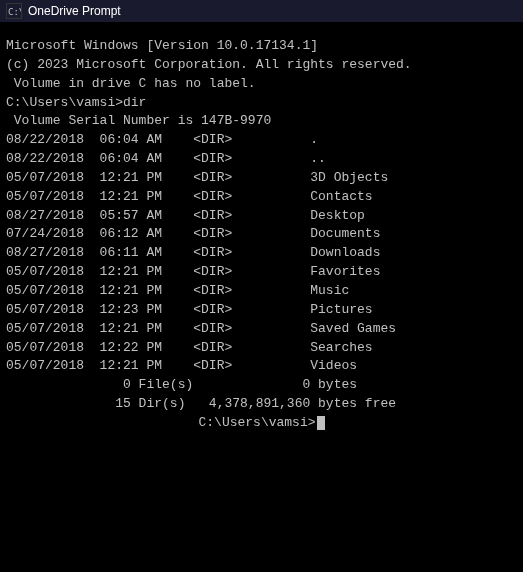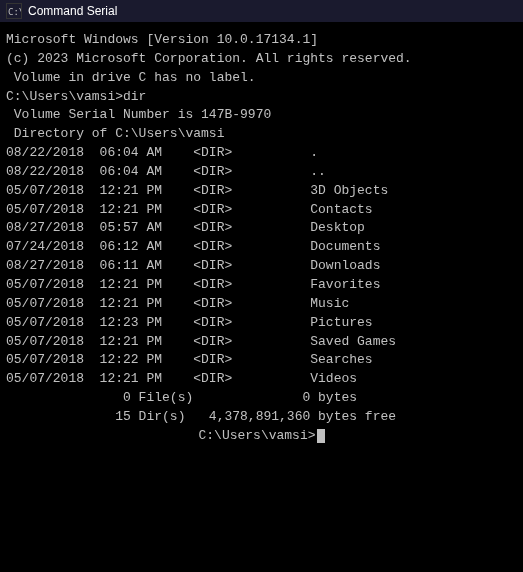--- a/index.html
+++ b/index.html
@@ -37,21 +37,21 @@
     }
 
     .title-bar-text {
       color: #ffffff;
       font-size: 12px;
       font-family: 'Segoe UI', Arial, sans-serif;
     }
 
     .terminal {
       background: #000000;
-      padding: 9px 6px;
+      padding: 15px 6px;
       height: calc(572px - 22px);
       overflow: hidden;
     }
 
     .line {
       line-height: 1.45;
       white-space: pre;
       color: #c0c0c0;
     }
 
@@ -79,32 +79,31 @@
 </head>
 <body>
 
 <div class="title-bar">
   <div class="title-bar-icon">
     <svg width="14" height="14" viewBox="0 0 14 14">
       <rect width="14" height="14" fill="#1a1a2e"></rect>
       <text x="1" y="11" font-size="9" fill="#c0c0c0" font-family="monospace">C:\</text>
     </svg>
   </div>
-  <span class="title-bar-text">Command Serial</span>
+  <span class="title-bar-text">OneDrive Prompt</span>
 </div>
 
 <div class="terminal" id="terminal-content">
 <div class="line">Microsoft Windows [Version 10.0.17134.1]</div>
     <div class="line">(c) 2023 Microsoft Corporation. All rights reserved.</div>
     <div class="line"></div>
     <div class="line"> Volume in drive C has no label.</div>
     <div class="line">C:\Users\vamsi&gt;dir</div>
     <div class="line"> Volume Serial Number is 147B-9970</div>
     <div class="line"></div>
-    <div class="line"> Directory of C:\Users\vamsi</div>
     <div class="line"></div>
     <div class="line">08/22/2018  06:04 AM    &lt;DIR&gt;          .</div>
     <div class="line">08/22/2018  06:04 AM    &lt;DIR&gt;          ..</div>
     <div class="line">05/07/2018  12:21 PM    &lt;DIR&gt;          3D Objects</div>
     <div class="line">05/07/2018  12:21 PM    &lt;DIR&gt;          Contacts</div>
     <div class="line">08/27/2018  05:57 AM    &lt;DIR&gt;          Desktop</div>
     <div class="line">07/24/2018  06:12 AM    &lt;DIR&gt;          Documents</div>
     <div class="line">08/27/2018  06:11 AM    &lt;DIR&gt;          Downloads</div>
     <div class="line">05/07/2018  12:21 PM    &lt;DIR&gt;          Favorites</div>
     <div class="line">05/07/2018  12:21 PM    &lt;DIR&gt;          Music</div>

